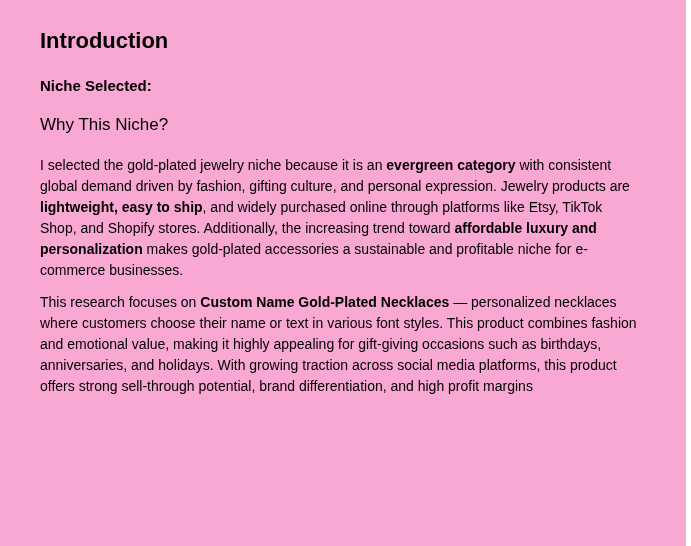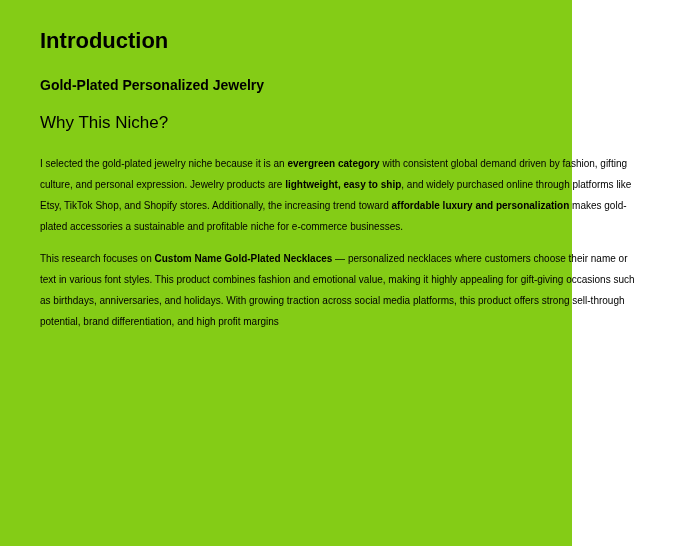--- a/index.html
+++ b/index.html
@@ -10,24 +10,24 @@
   body {
     width: 691px;
     height: 546px;
     overflow: hidden;
     color: #000000;
     font-family: "Liberation Sans", sans-serif;
     -webkit-font-smoothing: antialiased;
   }
   .page {
     box-sizing: border-box;
-    width: 572px;
+    width: 686px;
     height: 546px;
     padding: 28px 33px 0 40px;
-    background: #84cc16;
+    background: #f9a8d4;
   }
   .content {
     width: 618px;
   }
   .doc-title {
     font-size: 22px;
     line-height: 26px;
     font-weight: 700;
     margin: 0 0 23px 0;
   }
@@ -46,39 +46,39 @@
   .sub-heading {
     font-size: 17px;
     line-height: 20px;
     font-weight: 400;
     margin: 0 0 20px 0;
   }
   .sub-heading.product {
     margin-bottom: 21px;
   }
   p.body-para {
-    font-size: 10px;
+    font-size: 14px;
     line-height: 21px;
     font-weight: 400;
     margin: 0 16px 11px 0;
   }
   p.body-para strong {
     font-weight: 700;
   }
 </style>
 </head>
 <body>
 
 <div class="page">
   <div class="content">
 
     <h1 class="doc-title">Introduction</h1>
 
+    <h2 class="niche-heading">Niche Selected:</h2>
 
-    <p class="niche-value">Gold-Plated Personalized Jewelry</p>
 
     <h3 class="sub-heading">Why This Niche?</h3>
 
     <p class="body-para"><span>I selected the gold-plated jewelry niche because it is an </span><strong>evergreen category</strong><span> with consistent global demand driven by fashion, gifting culture, and personal expression. Jewelry products are </span><strong>lightweight, easy to ship</strong><span>, and widely purchased online through platforms like Etsy, TikTok Shop, and Shopify stores. Additionally, the increasing trend toward </span><strong>affordable luxury and personalization</strong><span> makes gold-plated accessories a sustainable and profitable niche for e-commerce businesses.</span></p>
 
 
     <p class="body-para"><span>This research focuses on </span><strong>Custom Name Gold-Plated Necklaces</strong><span> — personalized necklaces where customers choose their name or text in various font styles. This product combines fashion and emotional value, making it highly appealing for gift-giving occasions such as birthdays, anniversaries, and holidays. With growing traction across social media platforms, this product offers strong sell-through potential, brand differentiation, and high profit margins</span></p>
 
   </div>
 </div>

